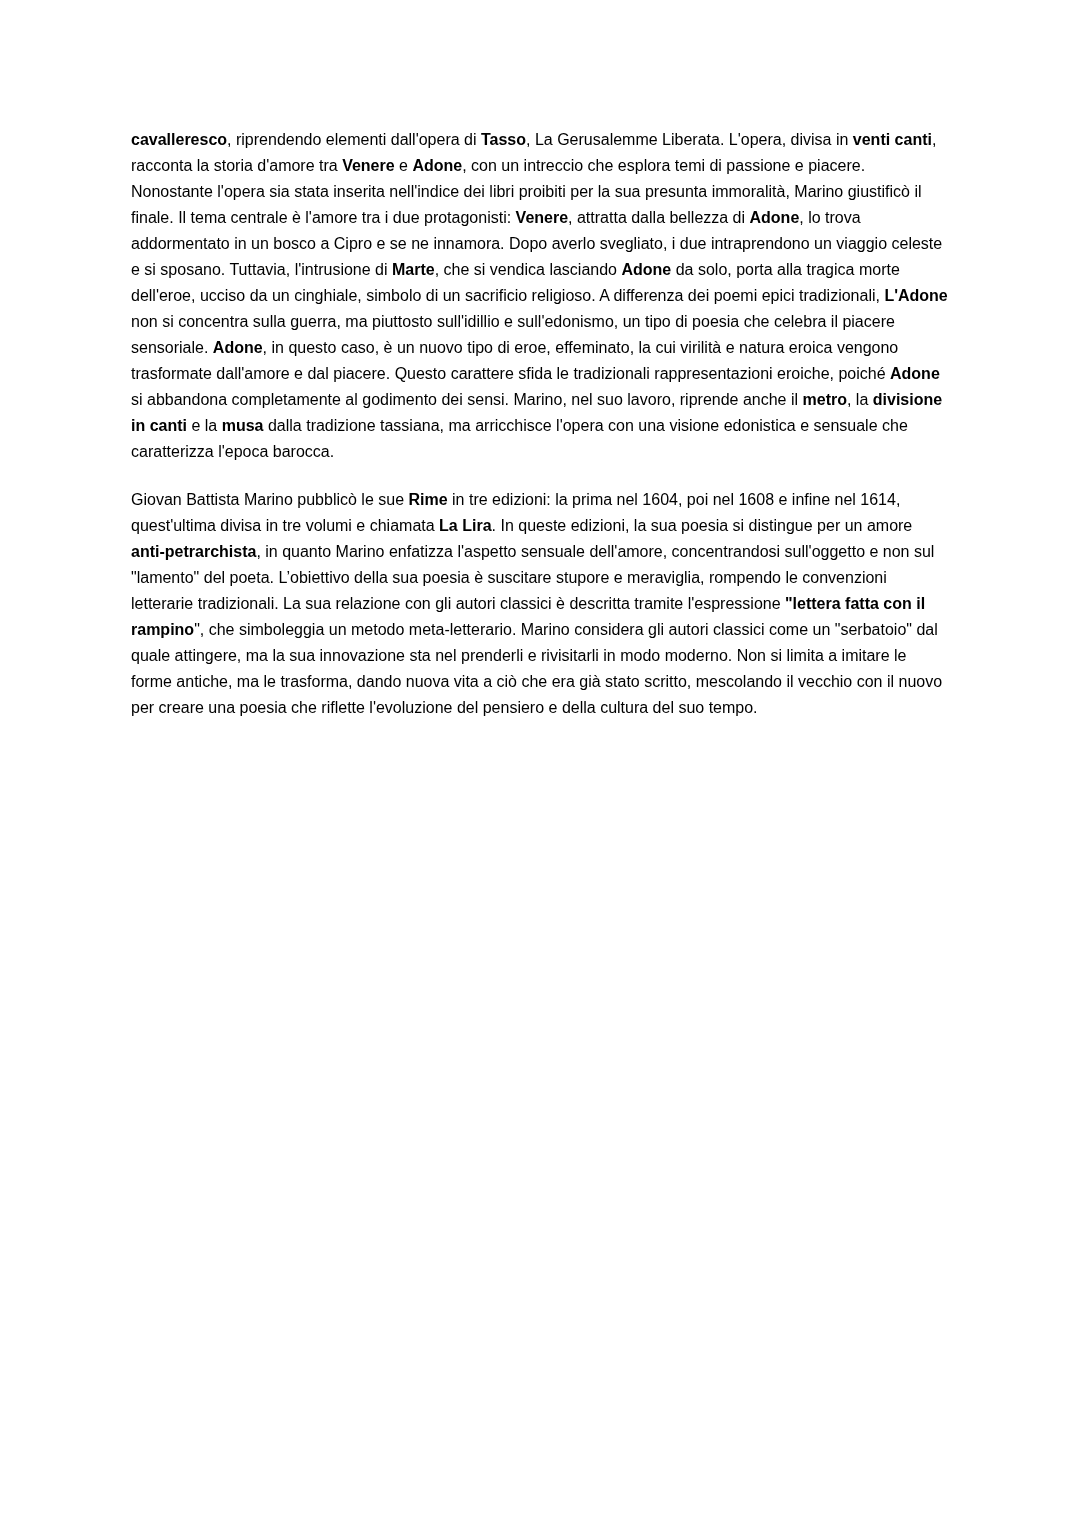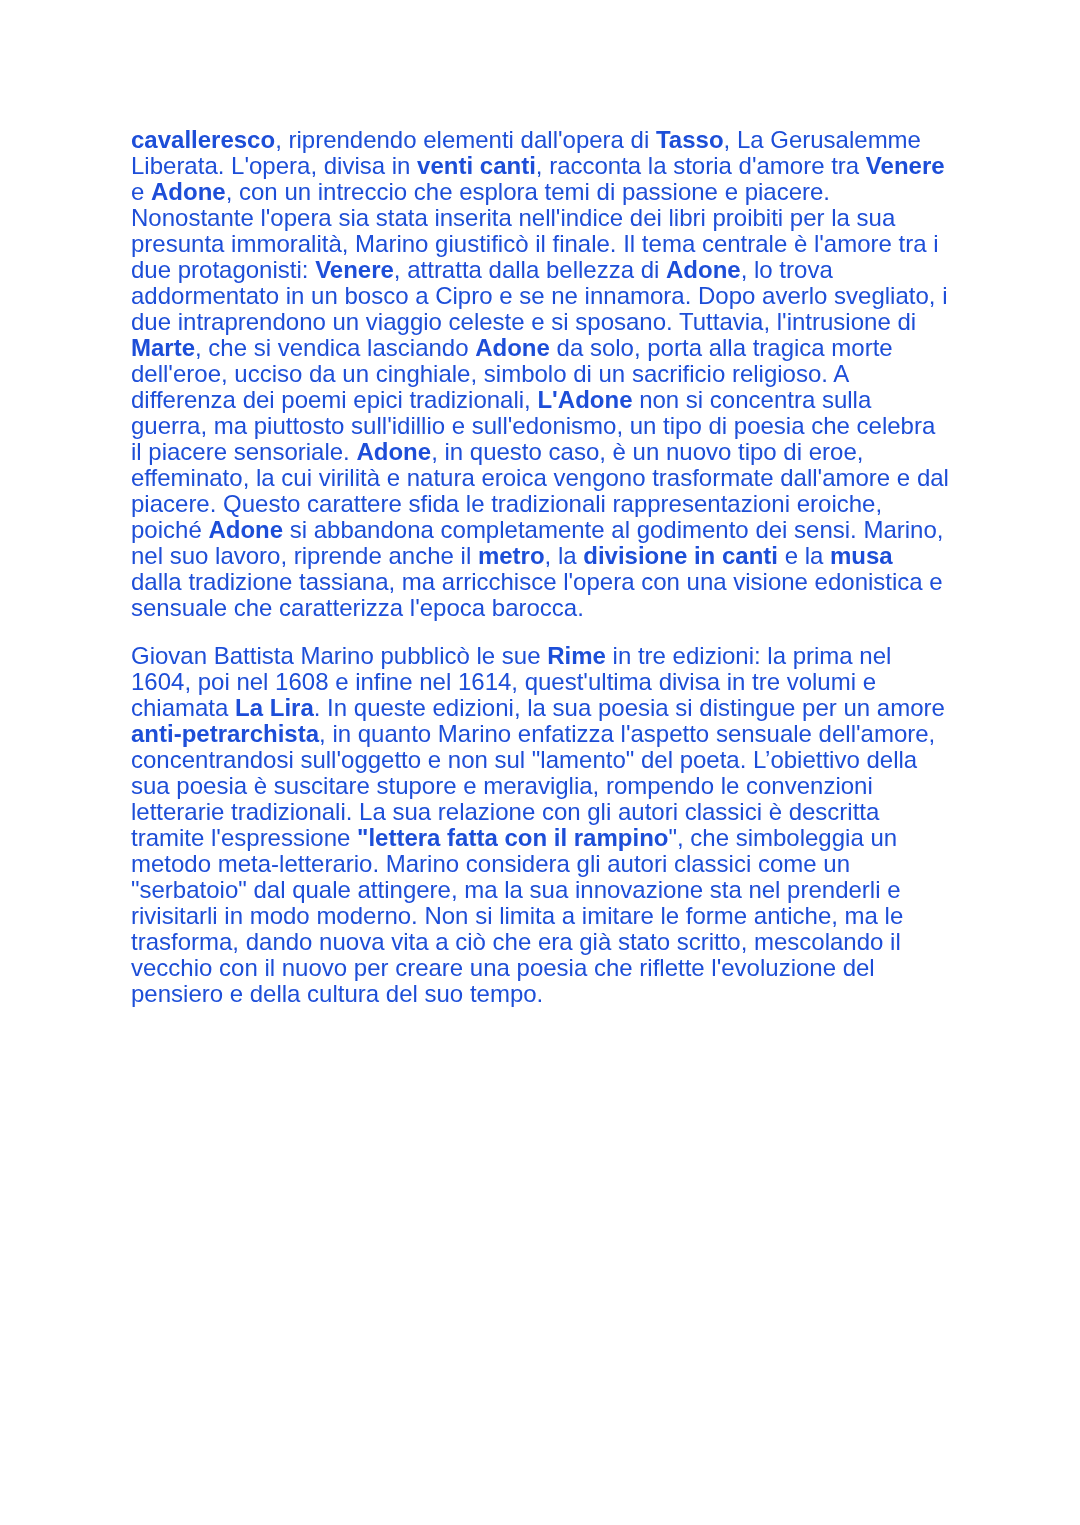--- a/index.html
+++ b/index.html
@@ -17,22 +17,22 @@
   .sheet {
     position: absolute;
     inset: 0;
     background: #ffffff;
   }
   .doc-text {
     position: absolute;
     left: 131px;
     top: 127px;
     width: 818px;
-    color: #1d4ed8;
-    font-size: 24px;
+    color: #000000;
+    font-size: 16px;
     line-height: 26px;
     font-family: "Liberation Sans", "DejaVu Sans", sans-serif;
     text-align: left;
   }
   .doc-text p.para {
     margin: 0 0 22px 0;
     padding: 0;
   }
   .doc-text span.bold {
     font-weight: 700;

